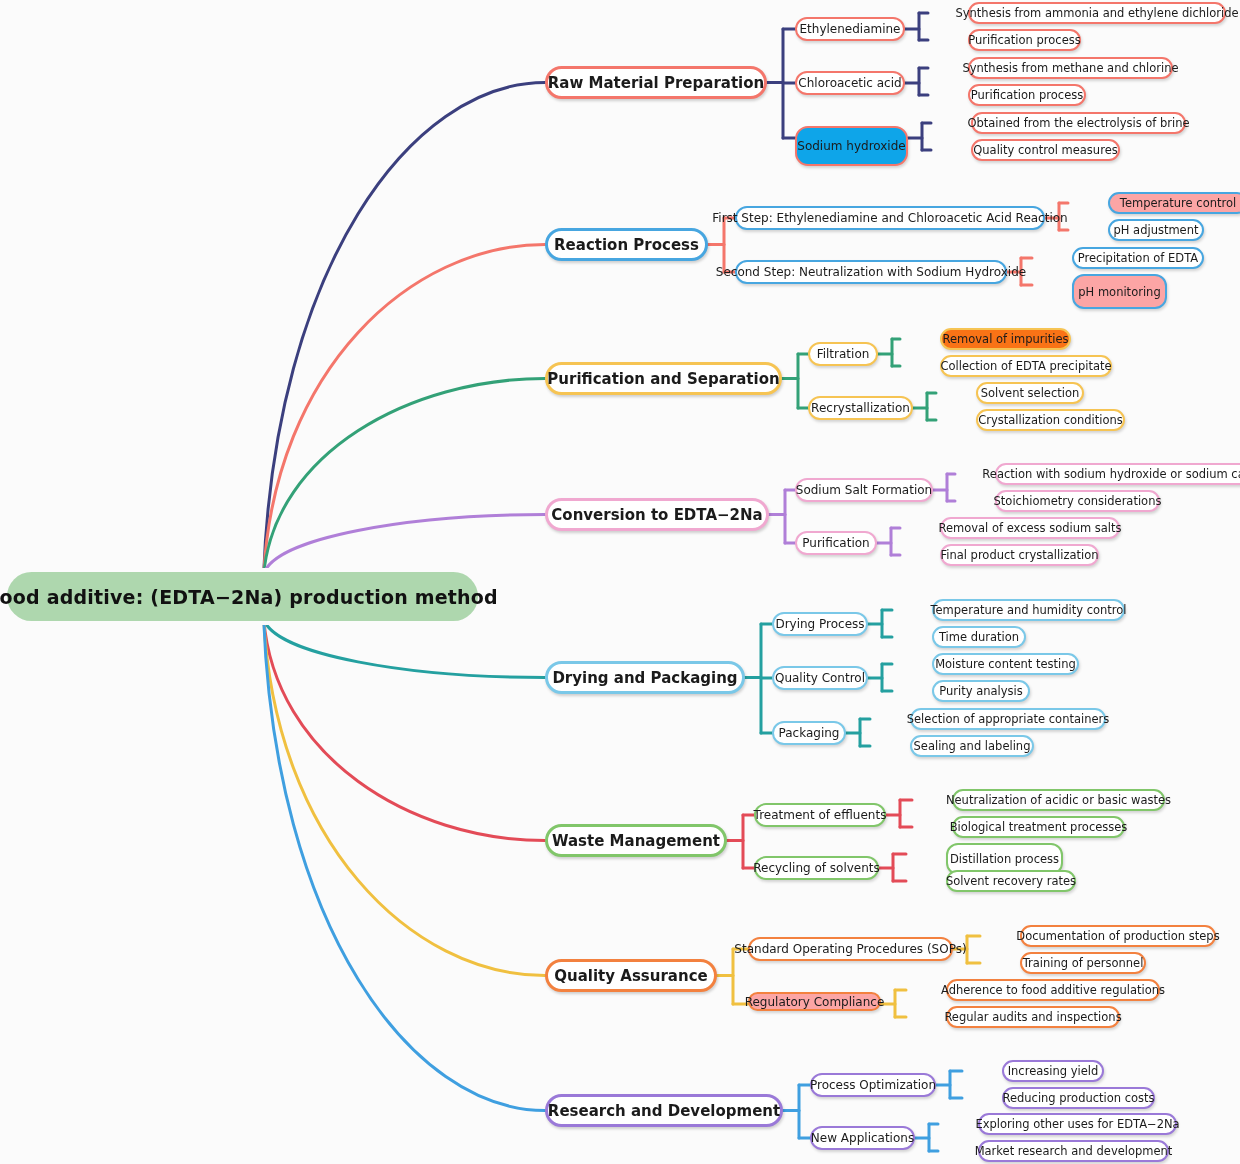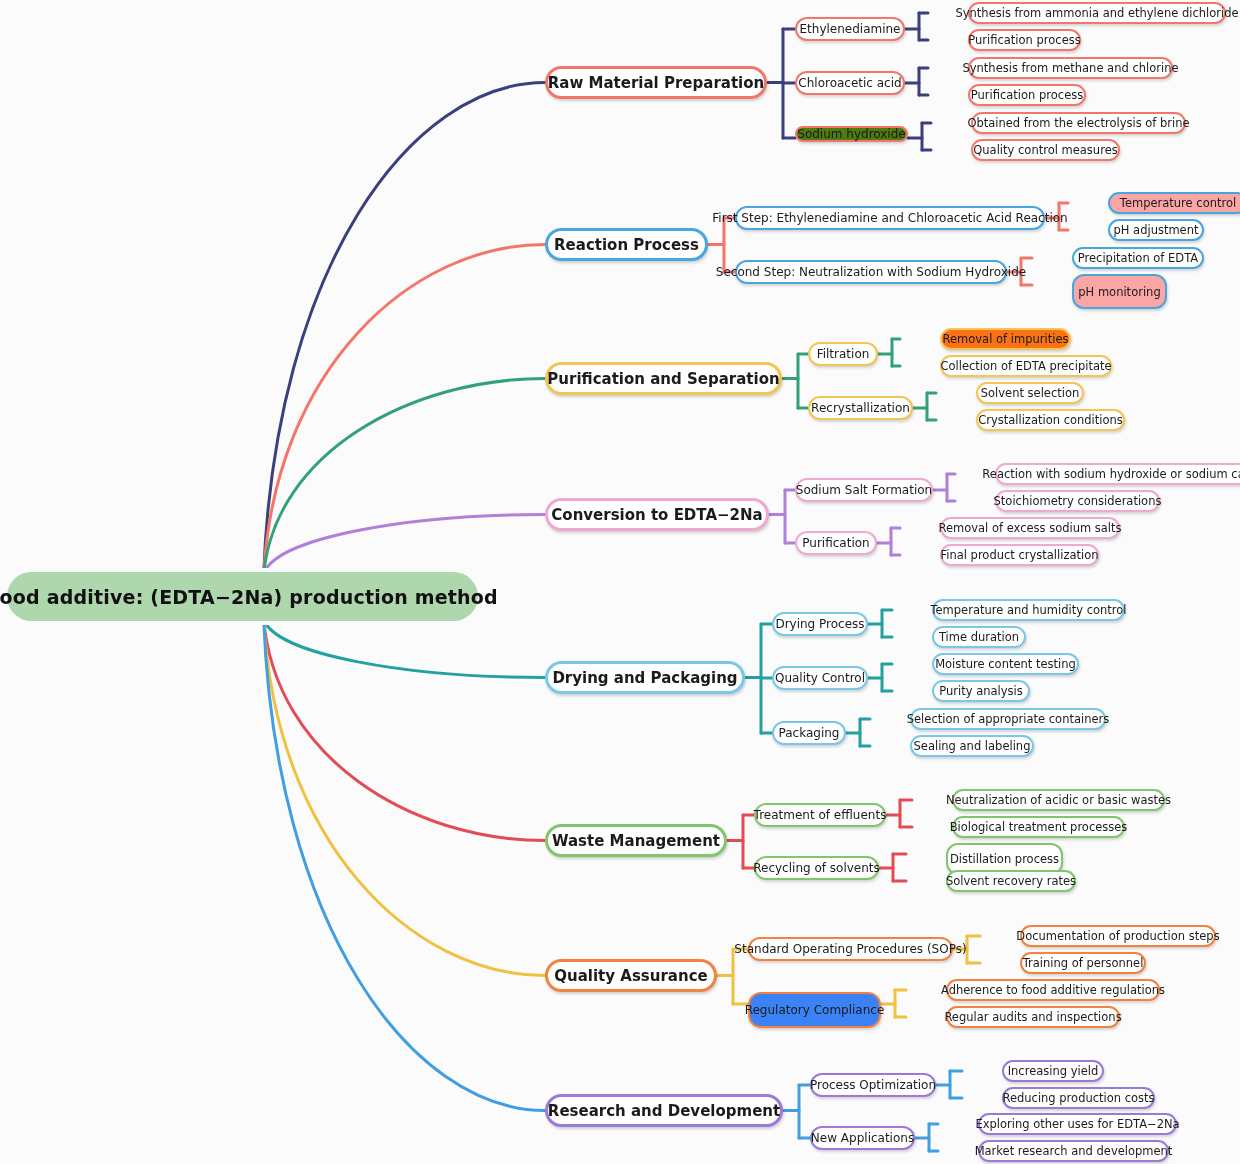--- a/index.html
+++ b/index.html
@@ -191,21 +191,21 @@
       </div>
       <div class="node lvl2" style="left: 795px; top: 71px; width: 110px; height: 24px; border-color: rgb(244, 118, 107); background: rgb(255, 255, 255);">
         <span>Chloroacetic acid</span>
       </div>
       <div class="node lvl3" style="left: 928px; top: 57px; width: 205px; height: 22px; border-color: rgb(244, 118, 107); background: rgb(255, 255, 255);">
         <span>Synthesis from methane and chlorine</span>
       </div>
       <div class="node lvl3" style="left: 928px; top: 84px; width: 118px; height: 22px; border-color: rgb(244, 118, 107); background: rgb(255, 255, 255);">
         <span>Purification process</span>
       </div>
-      <div class="node lvl2" style="left: 795px; top: 126px; width: 113px; height: 16px; border-color: rgb(244, 118, 107); background: #4d7c0f;">
+      <div class="node lvl2" style="left: 795px; top: 126px; width: 113px; height: 40px; border-color: rgb(244, 118, 107); background: #0ea5e9;">
         <span>Sodium hydroxide</span>
       </div>
       <div class="node lvl3" style="left: 931px; top: 112px; width: 215px; height: 22px; border-color: rgb(244, 118, 107); background: rgb(255, 255, 255);">
         <span>Obtained from the electrolysis of brine</span>
       </div>
       <div class="node lvl3" style="left: 931px; top: 139px; width: 149px; height: 22px; border-color: rgb(244, 118, 107); background: rgb(255, 255, 255);">
         <span>Quality control measures</span>
       </div>
       <div class="node lvl1" style="left: 545px; top: 228px; width: 163px; height: 33px; border-color: rgb(71, 166, 224); background: rgb(255, 255, 255);">
         <span>Reaction Process</span>
@@ -326,21 +326,21 @@
       </div>
       <div class="node lvl2" style="left: 748px; top: 937px; width: 205px; height: 24px; border-color: rgb(243, 129, 63); background: rgb(255, 255, 255);">
         <span>Standard Operating Procedures (SOPs)</span>
       </div>
       <div class="node lvl3" style="left: 980px; top: 925px; width: 196px; height: 22px; border-color: rgb(243, 129, 63); background: rgb(255, 255, 255);">
         <span>Documentation of production steps</span>
       </div>
       <div class="node lvl3" style="left: 980px; top: 952px; width: 126px; height: 22px; border-color: rgb(243, 129, 63); background: rgb(255, 255, 255);">
         <span>Training of personnel</span>
       </div>
-      <div class="node lvl2" style="left: 748px; top: 992px; width: 133px; height: 36px; border-color: rgb(243, 129, 63); background: #3b82f6;">
+      <div class="node lvl2" style="left: 748px; top: 992px; width: 133px; height: 19px; border-color: rgb(243, 129, 63); background: #fca5a5;">
         <span>Regulatory Compliance</span>
       </div>
       <div class="node lvl3" style="left: 906px; top: 979px; width: 214px; height: 22px; border-color: rgb(243, 129, 63); background: rgb(255, 255, 255);">
         <span>Adherence to food additive regulations</span>
       </div>
       <div class="node lvl3" style="left: 906px; top: 1006px; width: 174px; height: 22px; border-color: rgb(243, 129, 63); background: rgb(255, 255, 255);">
         <span>Regular audits and inspections</span>
       </div>
       <div class="node lvl1" style="left: 545px; top: 1094px; width: 238px; height: 33px; border-color: rgb(154, 121, 216); background: rgb(255, 255, 255);">
         <span>Research and Development</span>

